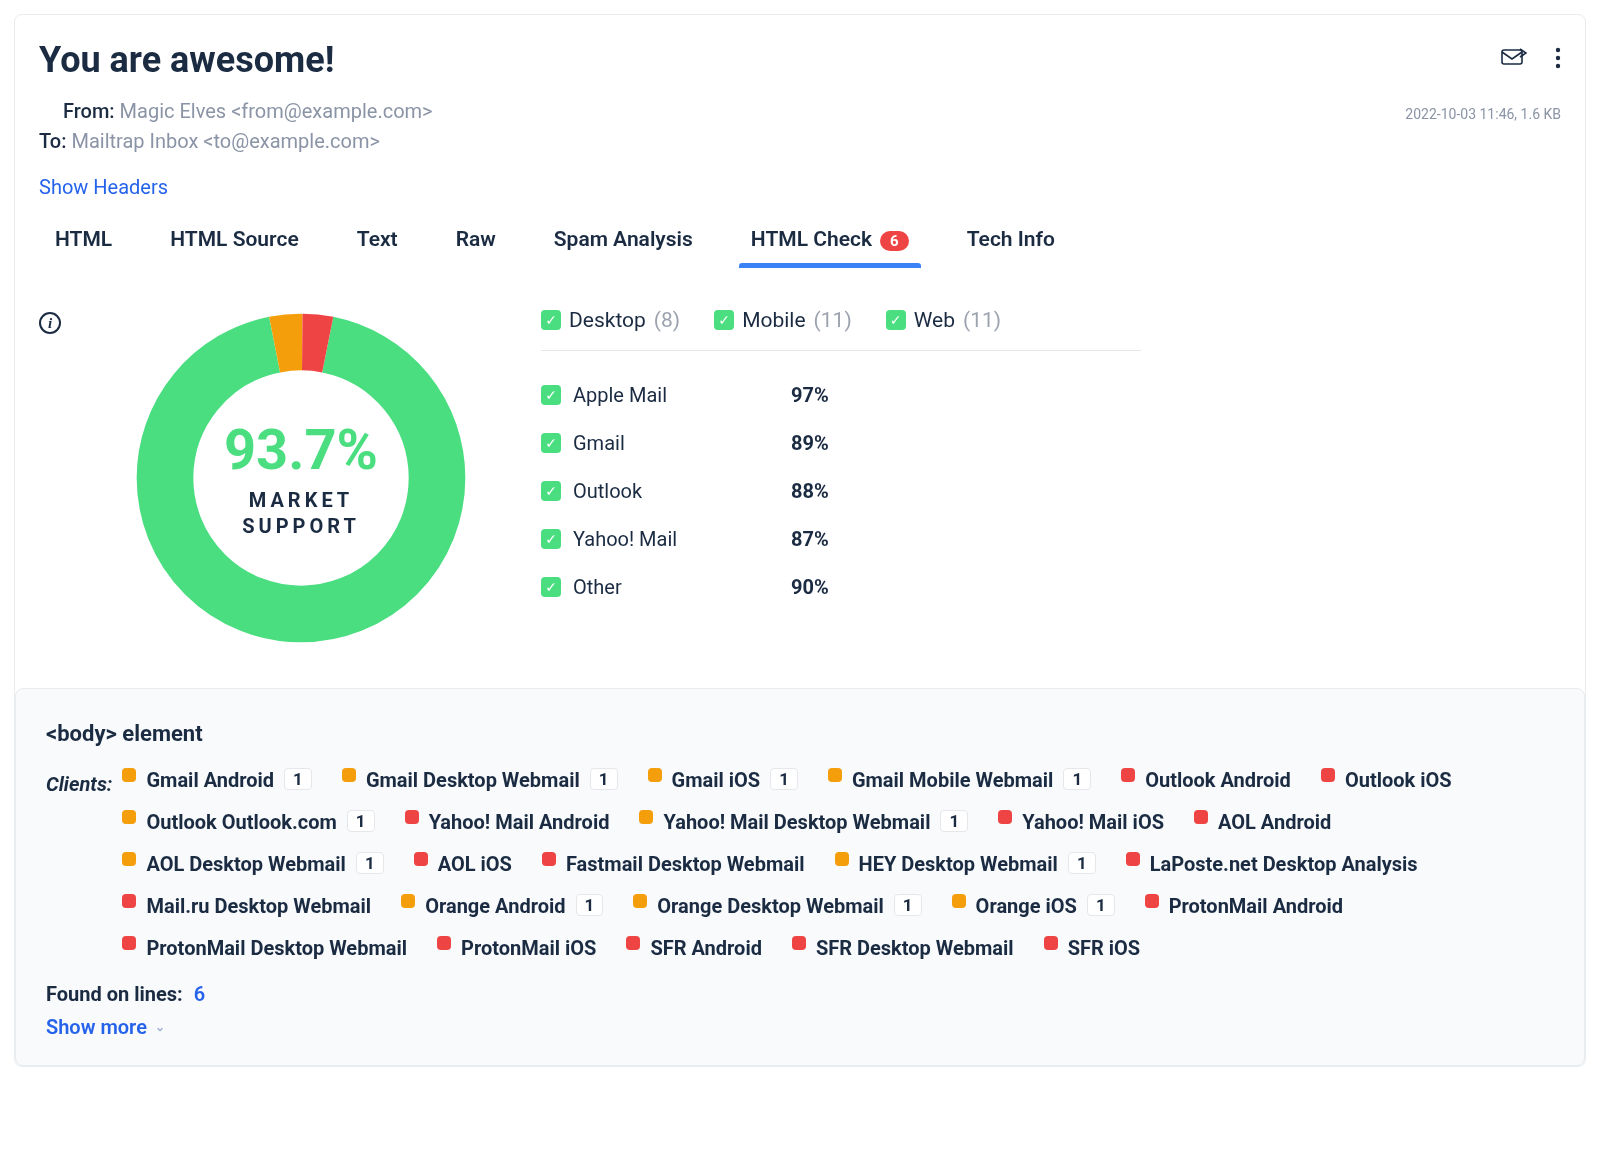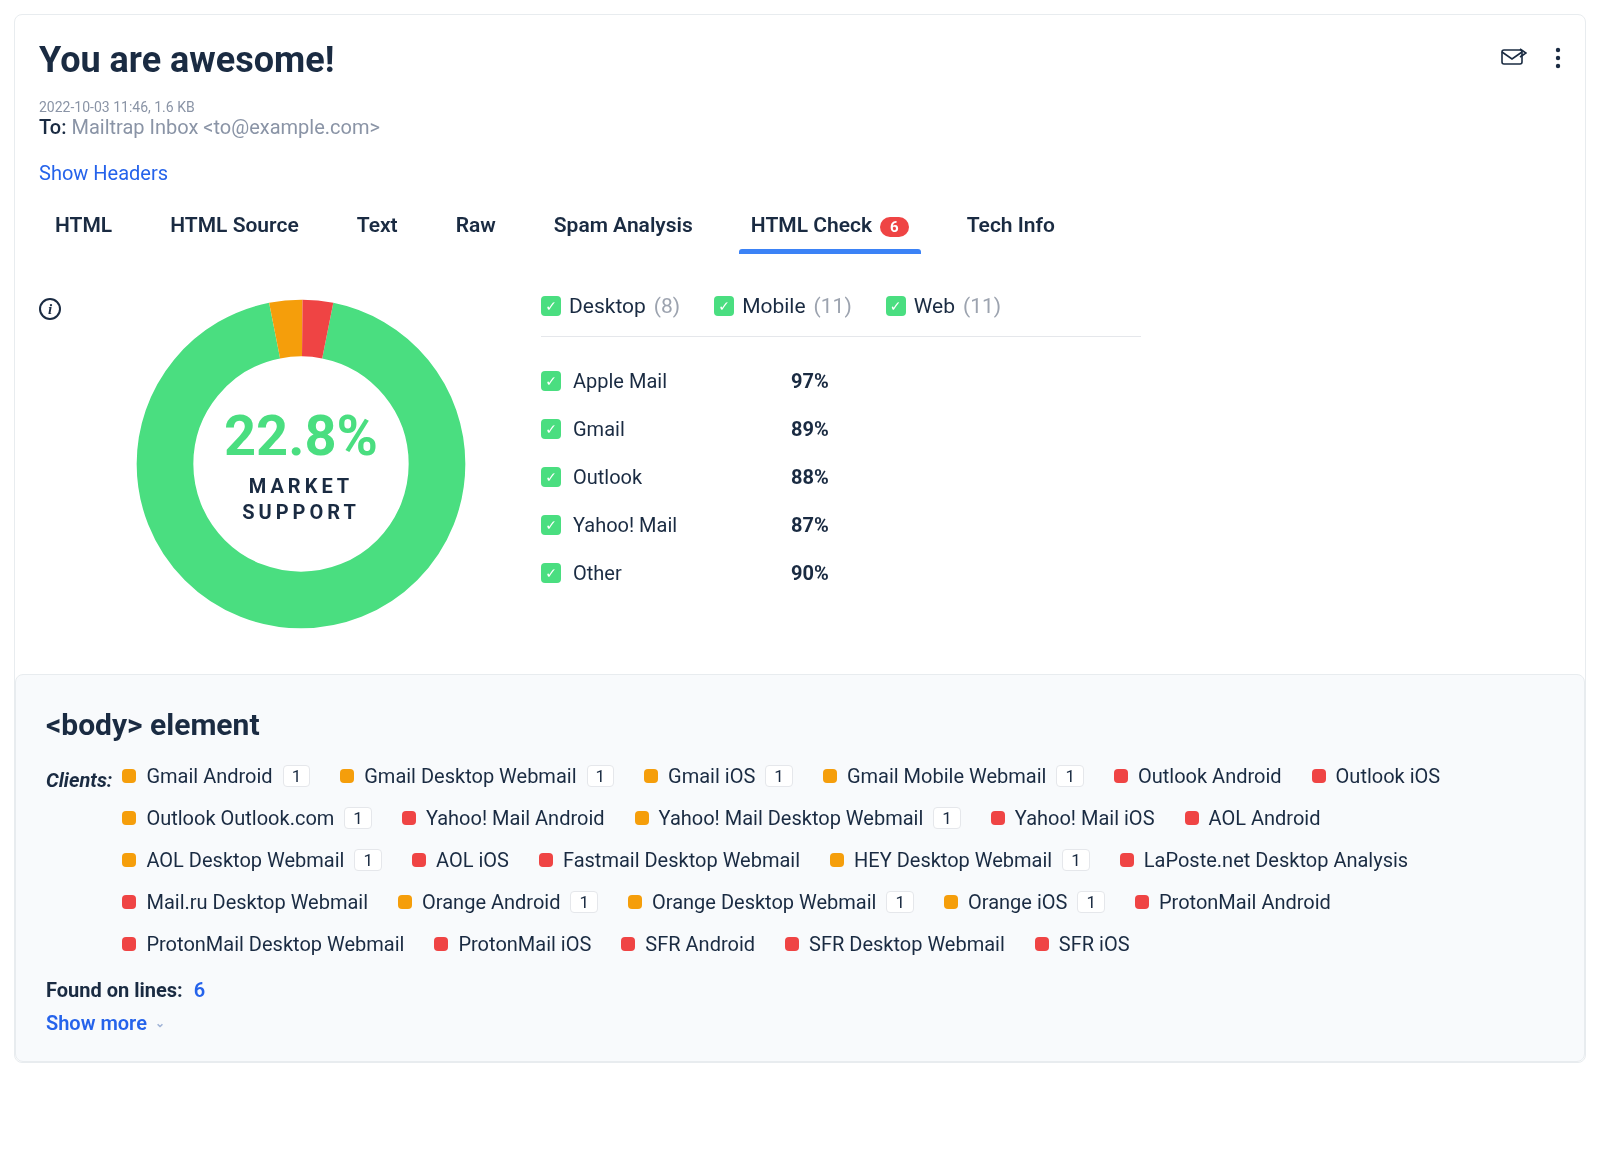--- a/index.html
+++ b/index.html
@@ -167,43 +167,44 @@
   .client-name { width: 160px; }
   .client-pct { font-weight: 700; margin-left: 46px; }
   .panel {
     background: #f8fafc;
     border: 1px solid #e8ecef;
     border-radius: 8px;
     padding: 32px 30px 26px 30px;
     margin: 20px 0 0 0;
   }
   .panel-title {
-    font-size: 30px;
+    font-size: 22px;
     font-weight: 700;
     margin-bottom: 22px;
   }
   .clients-line {
     display: flex;
     gap: 10px;
     align-items: flex-start;
   }
   .clients-label { font-weight: 700; font-size: 20px; margin-top: 4px; font-style: italic; }
   .clients-wrap {
     display: flex;
     flex-wrap: wrap;
     gap: 12px 30px;
     row-gap: 18px;
     align-items: center;
   }
   .client-pill {
     display: flex;
-    align-items: center;
+    align-items: flex-start;
     gap: 10px;
     font-size: 20px;
     color: #1a2b42;
+    font-weight: bold;
   }
   .dot {
     width: 14px;
     height: 14px;
     border-radius: 4px;
     flex-shrink: 0;
   }
   .dot.orange { background: #f59e0b; }
   .dot.red { background: #ef4444; }
   .count-box {
@@ -249,20 +250,24 @@
         <svg width="6" height="22" viewBox="0 0 6 22" fill="currentColor">
             <circle cx="3" cy="3" r="2.2"></circle>
             <circle cx="3" cy="11" r="2.2"></circle>
             <circle cx="3" cy="19" r="2.2"></circle>
           </svg>
       </span>
     </div>
   </div>
 
   <div class="header-row" style="align-items:center;">
+    <div class="meta-row">
+      <span class="meta-label">From:</span>
+      <span class="meta-value">Magic Elves &lt;from@example.com&gt;</span>
+    </div>
     <div class="meta-right">2022-10-03 11:46, 1.6 KB</div>
   </div>
 
   <div class="meta-row">
     <span class="meta-label">To:</span>
     <span class="meta-value">Mailtrap Inbox &lt;to@example.com&gt;</span>
   </div>
 
   <div class="show-headers">Show Headers</div>
 
@@ -294,21 +299,21 @@
   <div class="content">
     <span class="info-icon">i</span>
 
     <div class="donut-wrap">
       <svg class="donut-svg" viewBox="0 0 120 120" id="donut">
           <circle cx="60" cy="60" r="48" fill="none" stroke="#4ade80" stroke-width="20" stroke-dasharray="282.5925423757091 19.000352368911024" stroke-dashoffset="-9.500176184455535"></circle>
           <circle cx="60" cy="60" r="48" fill="none" stroke="#f59e0b" stroke-width="20" stroke-dasharray="9.952565526572466 291.64032921804767" stroke-dashoffset="-292.09271856016466"></circle>
           <circle cx="60" cy="60" r="48" fill="none" stroke="#ef4444" stroke-width="20" stroke-dasharray="9.047786842338605 292.54510790228153" stroke-dashoffset="-302.0452840867371"></circle>
         </svg>
       <div class="donut-center">
-        <div class="donut-pct">22.8%</div>
+        <div class="donut-pct">93.7%</div>
         <div class="donut-label">
           <span>MARKET</span><br><span>SUPPORT</span>
         </div>
       </div>
     </div>
 
     <div class="table-area">
       <div class="filter-row" id="filters">
           <div class="check-item">
             <span class="checkbox">✓</span>

